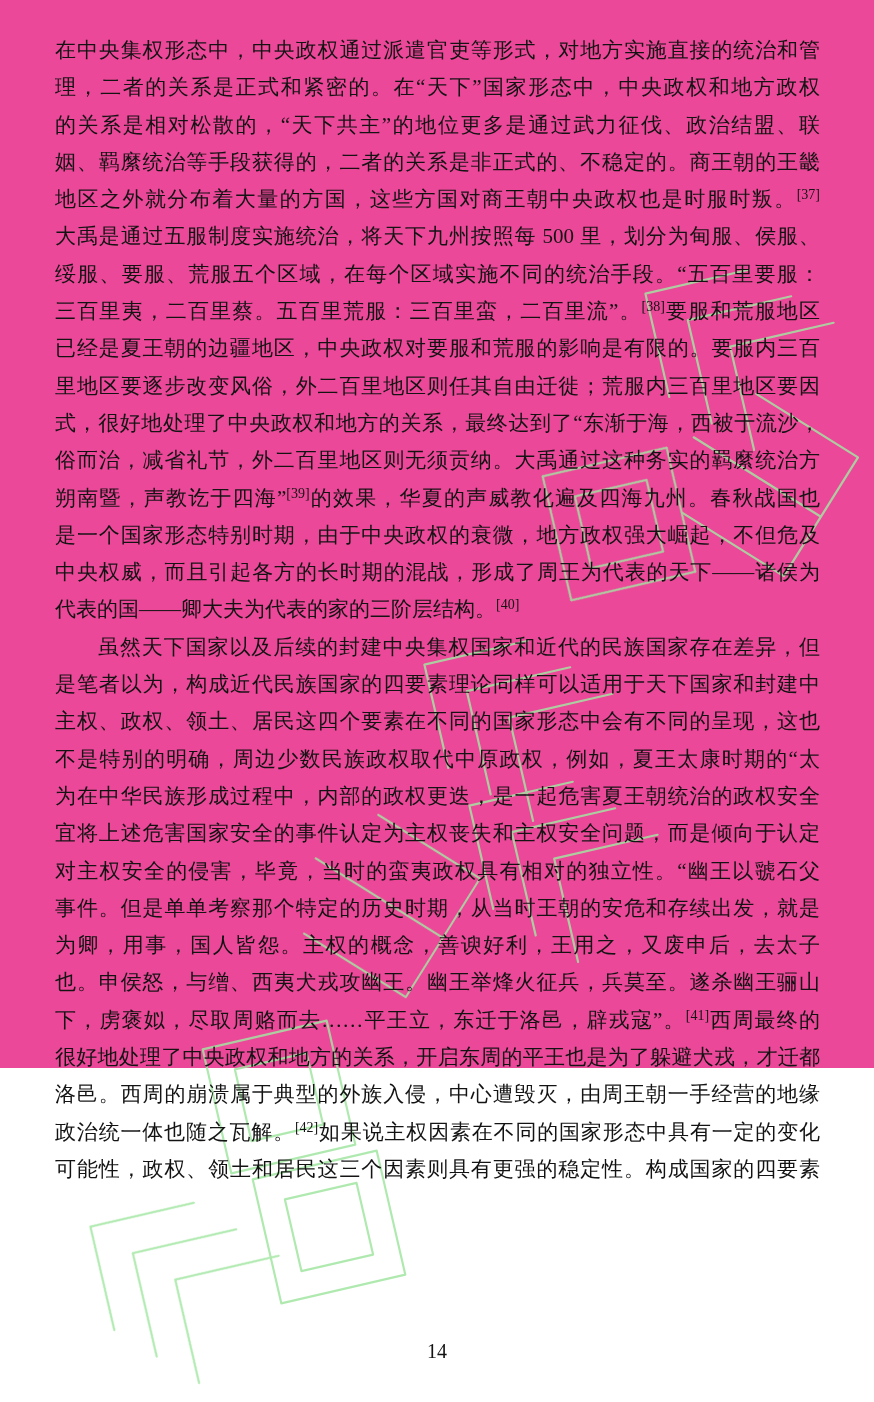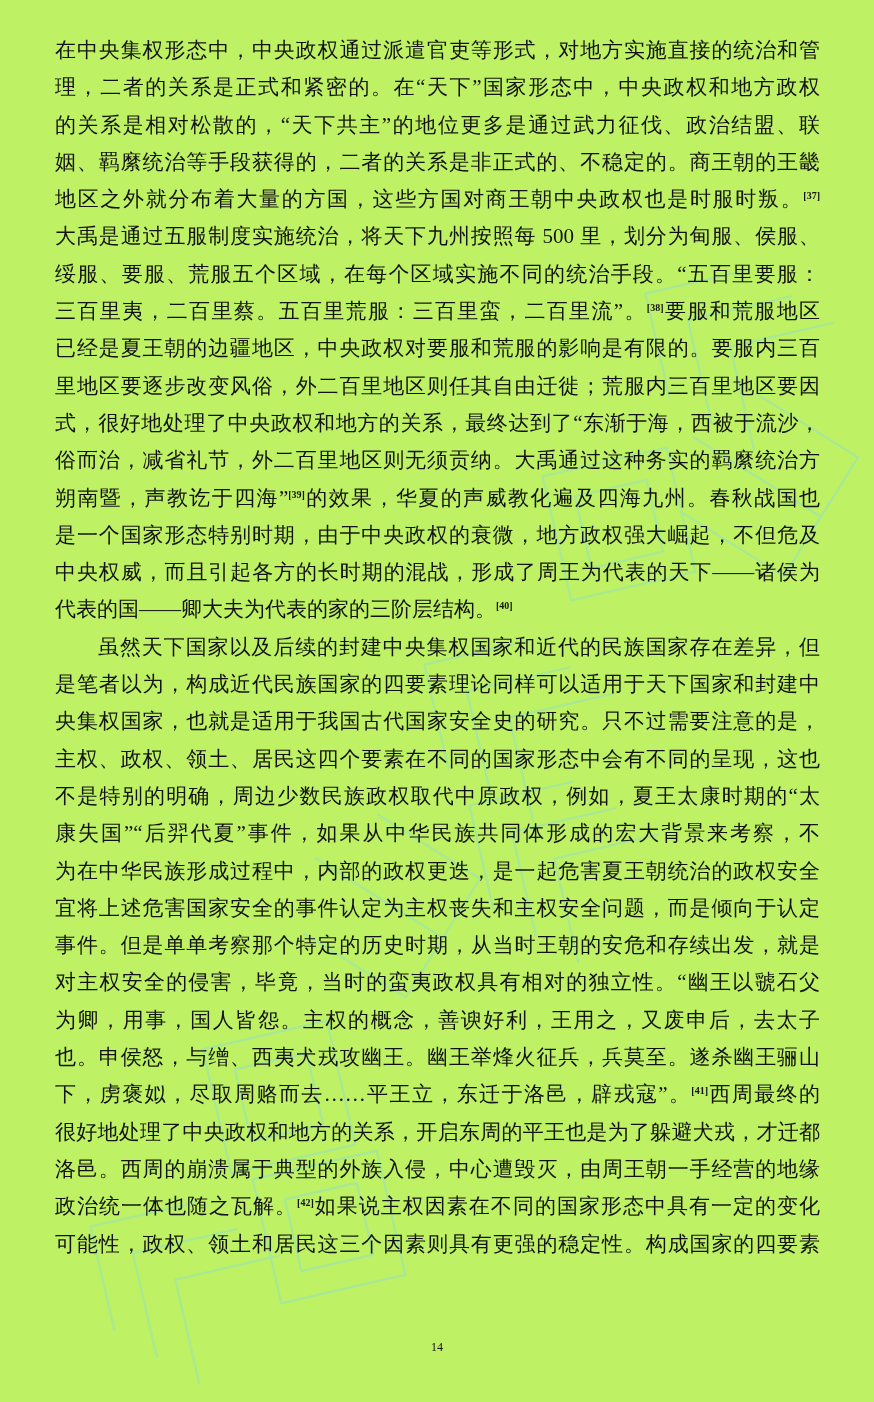--- a/index.html
+++ b/index.html
@@ -1,37 +1,37 @@
 <!DOCTYPE html>
 <html><head>
 <meta charset="utf-8">
 <style>
   html,body{margin:0;padding:0;}
   body{
     width:874px;height:1402px;background:#ffffff;position:relative;overflow:hidden;
     font-family:"Liberation Serif","DejaVu Serif",serif;
   }
-  .page{position:absolute;inset:0;width:874px;height:1402px;background:#bef264;}
+  .page{position:absolute;inset:0;width:874px;height:1068px;background:#ec4899;}
   .watermark-svg{position:absolute;left:0;top:0;z-index:0;pointer-events:none;}
   .text-block{
     position:absolute;left:55px;top:32px;width:765px;z-index:1;color:#131313;
   }
   .line{
     height:37.3px;line-height:37.3px;font-size:21px;
     text-align:justify;text-align-last:justify;
     white-space:normal;
   }
   .line.no-just{text-align-last:left;}
   .line.indent{text-indent:43px;}
   .line sup{
-    font-size:10px;line-height:0;vertical-align:7px;letter-spacing:0;font-weight:bold;
+    font-size:14px;line-height:0;vertical-align:7px;letter-spacing:0;
   }
   .page-number{
     position:absolute;left:0;right:0;top:1340px;z-index:1;
-    text-align:center;font-size:12px;color:#131313;
+    text-align:center;font-size:20px;color:#131313;
   }
 </style>
 </head>
 <body>
 
 <div class="page">
 
   <svg class="watermark-svg" width="874" height="1402" viewBox="0 0 874 1402" fill="none">
     <g stroke="#a2e6a2" stroke-width="2.2" opacity="0.85" stroke-linejoin="round" stroke-linecap="round">
       <g transform="translate(171,1277) rotate(-58)">
@@ -76,28 +76,26 @@
       <div class="line"><span>已经是夏王朝的边疆地区，中央政权对要服和荒服的影响是有限的。要服内三百</span></div>
       <div class="line"><span>里地区要逐步改变风俗，外二百里地区则任其自由迁徙；荒服内三百里地区要因</span></div>
       <div class="line"><span>式，很好地处理了中央政权和地方的关系，最终达到了“东渐于海，西被于流沙，</span></div>
       <div class="line"><span>俗而治，减省礼节，外二百里地区则无须贡纳。大禹通过这种务实的羁縻统治方</span></div>
       <div class="line"><span>朔南暨，声教讫于四海”</span><sup>[39]</sup><span>的效果，华夏的声威教化遍及四海九州。春秋战国也</span></div>
       <div class="line"><span>是一个国家形态特别时期，由于中央政权的衰微，地方政权强大崛起，不但危及</span></div>
       <div class="line"><span>中央权威，而且引起各方的长时期的混战，形成了周王为代表的天下——诸侯为</span></div>
       <div class="line no-just"><span>代表的国——卿大夫为代表的家的三阶层结构。</span><sup>[40]</sup></div>
       <div class="line indent"><span>虽然天下国家以及后续的封建中央集权国家和近代的民族国家存在差异，但</span></div>
       <div class="line"><span>是笔者以为，构成近代民族国家的四要素理论同样可以适用于天下国家和封建中</span></div>
-      <div class="line"><span>央集权国家，也就是适用于我国古代国家安全史的研究。只不过需要注意的是，</span></div>
       <div class="line"><span>主权、政权、领土、居民这四个要素在不同的国家形态中会有不同的呈现，这也</span></div>
       <div class="line"><span>不是特别的明确，周边少数民族政权取代中原政权，例如，夏王太康时期的“太</span></div>
-      <div class="line"><span>康失国”“后羿代夏”事件，如果从中华民族共同体形成的宏大背景来考察，不</span></div>
       <div class="line"><span>为在中华民族形成过程中，内部的政权更迭，是一起危害夏王朝统治的政权安全</span></div>
       <div class="line"><span>宜将上述危害国家安全的事件认定为主权丧失和主权安全问题，而是倾向于认定</span></div>
+      <div class="line"><span>对主权安全的侵害，毕竟，当时的蛮夷政权具有相对的独立性。“幽王以虢石父</span></div>
       <div class="line"><span>事件。但是单单考察那个特定的历史时期，从当时王朝的安危和存续出发，就是</span></div>
-      <div class="line"><span>对主权安全的侵害，毕竟，当时的蛮夷政权具有相对的独立性。“幽王以虢石父</span></div>
       <div class="line"><span>为卿，用事，国人皆怨。主权的概念，善谀好利，王用之，又废申后，去太子</span></div>
       <div class="line"><span>也。申侯怒，与缯、西夷犬戎攻幽王。幽王举烽火征兵，兵莫至。遂杀幽王骊山</span></div>
       <div class="line"><span>下，虏褒姒，尽取周赂而去……平王立，东迁于洛邑，辟戎寇”。</span><sup>[41]</sup><span>西周最终的</span></div>
       <div class="line"><span>很好地处理了中央政权和地方的关系，开启东周的平王也是为了躲避犬戎，才迁都</span></div>
       <div class="line"><span>洛邑。西周的崩溃属于典型的外族入侵，中心遭毁灭，由周王朝一手经营的地缘</span></div>
       <div class="line"><span>政治统一体也随之瓦解。</span><sup>[42]</sup><span>如果说主权因素在不同的国家形态中具有一定的变化</span></div>
       <div class="line"><span>可能性，政权、领土和居民这三个因素则具有更强的稳定性。构成国家的四要素</span></div>
     </div>
 
   <div class="page-number">14</div>

